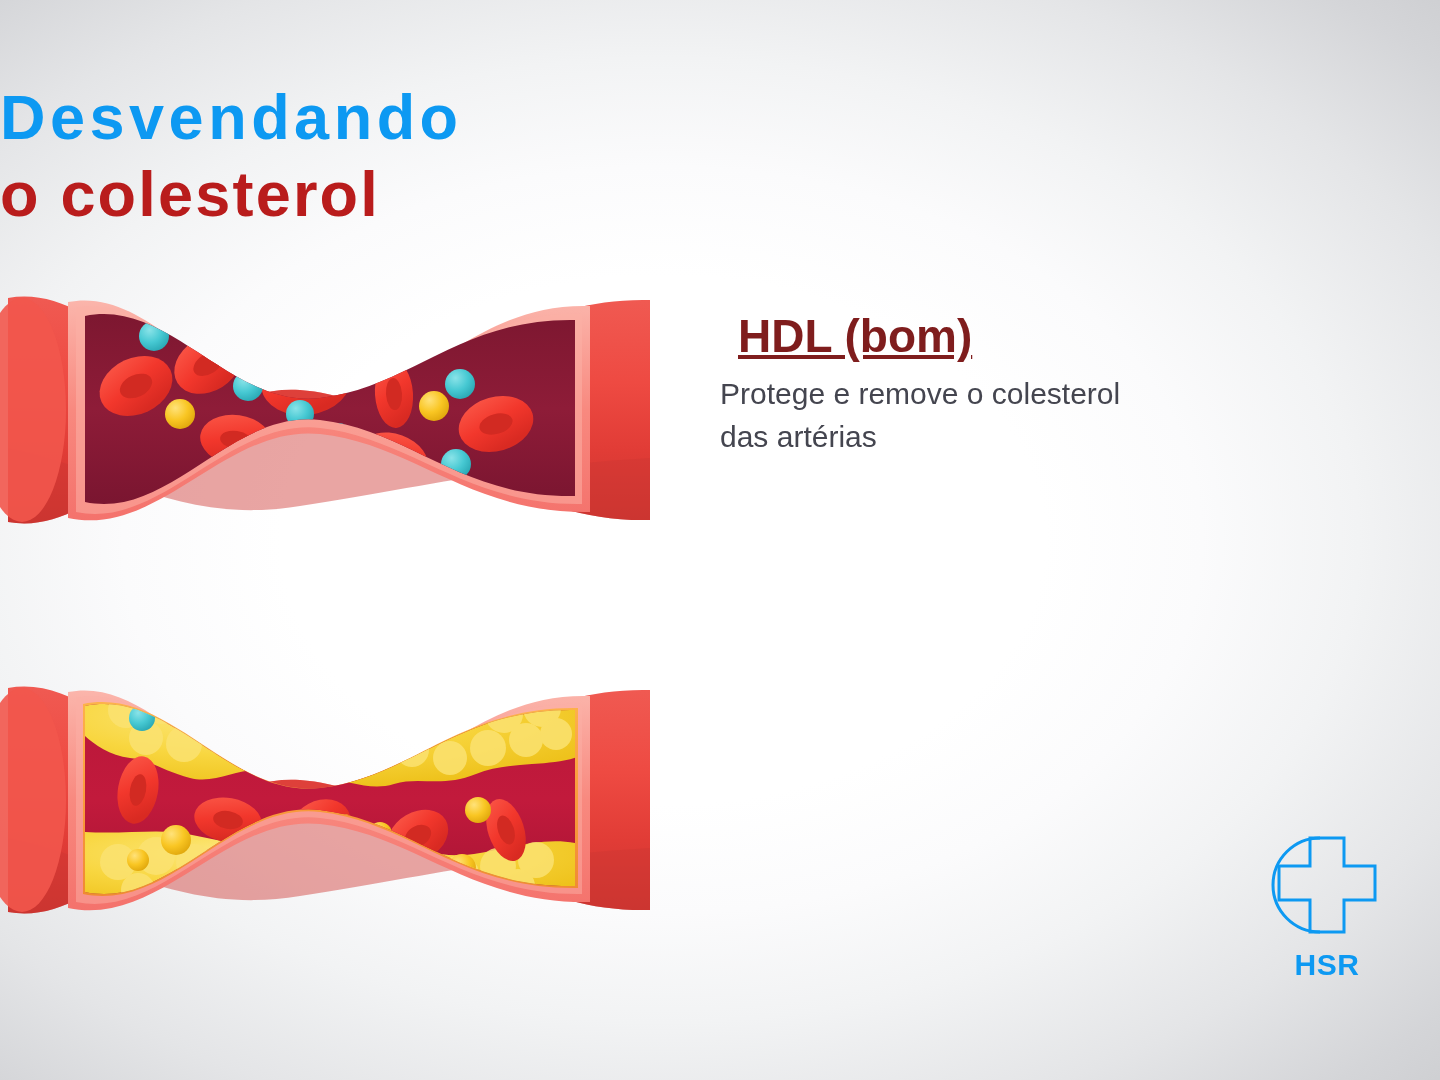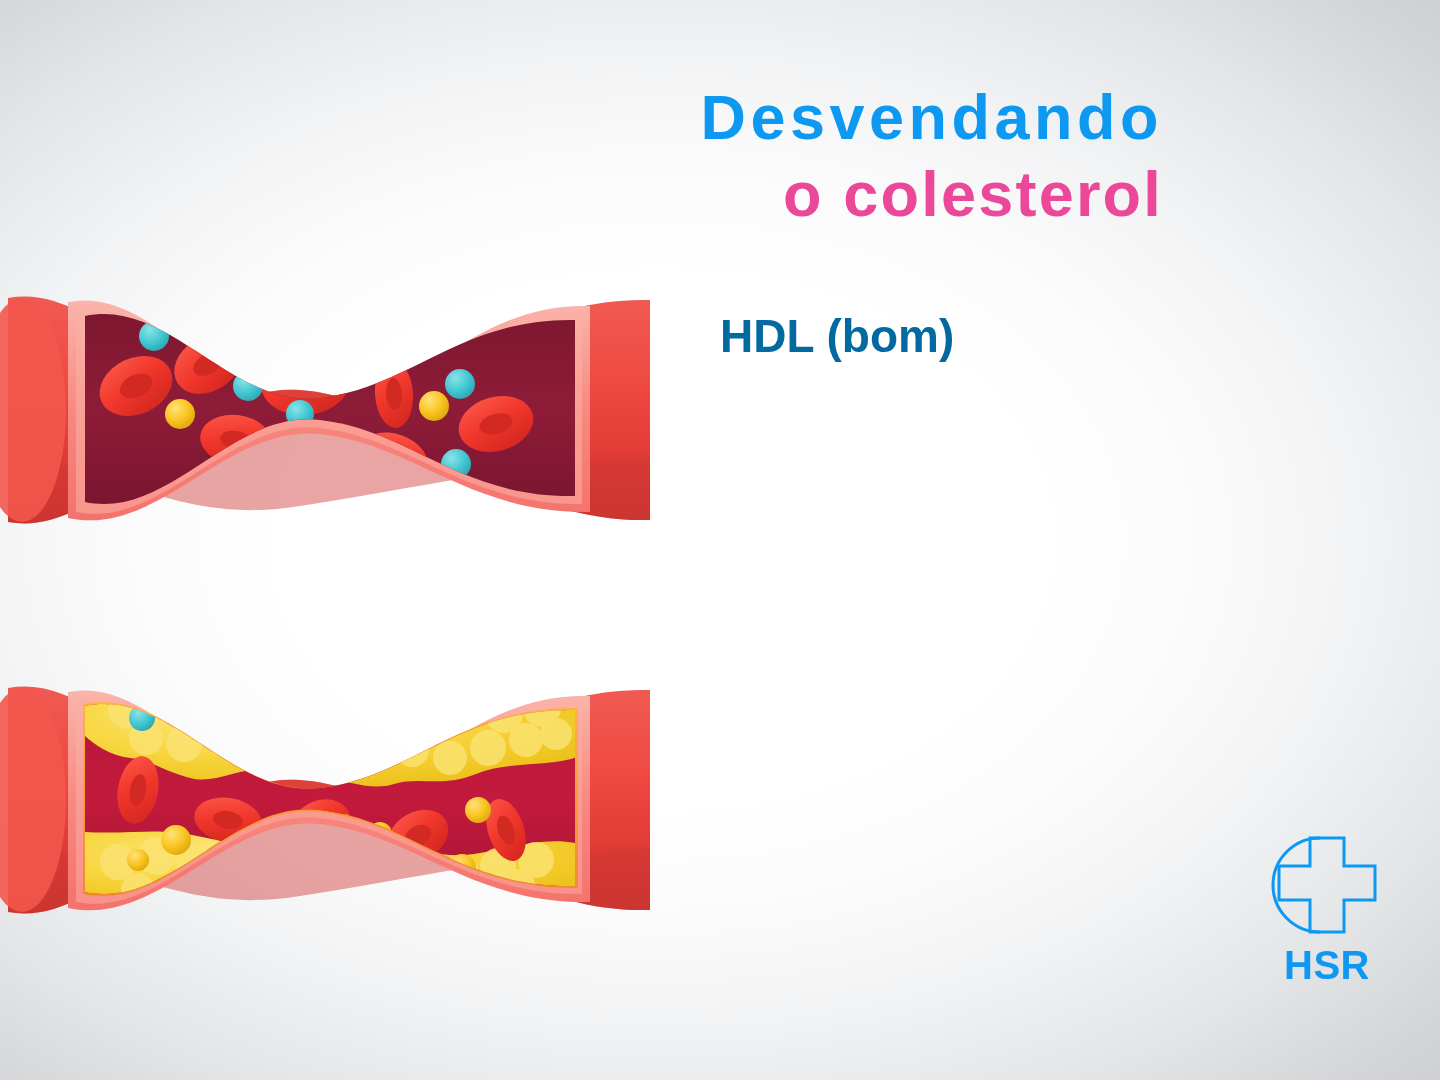--- a/index.html
+++ b/index.html
@@ -16,54 +16,55 @@
                 #f2f3f4 62%, #e4e5e7 78%, #d4d5d8 92%, #cdced1 100%);
     position: relative;
   }
 
   
   .title-block {
     position: absolute;
     top: 86px;
     left: 0;
     width: 1163px;
-    text-align: right;
+    text-align: left;
     line-height: 1.0;
   }
   .title-line1 {
     display: block;
     font-size: 63px;
     font-weight: bold;
     color: #0d99f2;
     letter-spacing: 4.5px;
     margin-bottom: 14px;
   }
   .title-line2 {
     display: block;
     font-size: 63px;
     font-weight: bold;
-    color: #ec4899;
+    color: #b91c1c;
     letter-spacing: 2.2px;
   }
 
   
   .info-block {
     position: absolute;
     left: 720px;
   }
   #hdl-block { top: 313px; width: 420px; }
   #ldl-block { top: 704px; width: 440px; }
 
   .info-heading {
     font-size: 46px;
     font-weight: bold;
-    color: #0369a1;
+    color: #7f1d1d;
     line-height: 1.0;
-    margin: 0 0 14px 0;
+    margin: 0 0 14px 18px;
     letter-spacing: 0px;
+    text-decoration: underline;
   }
   #ldl-block .info-heading { margin-bottom: 10px; }
   .info-desc {
     font-size: 30px;
     color: #44454f;
     line-height: 1.42;
     margin: 0;
     font-weight: normal;
   }
 
@@ -80,24 +81,25 @@
   .logo {
     position: absolute;
     left: 1252px;
     top: 828px;
     width: 150px;
     text-align: center;
   }
   .logo-mark { width: 130px; height: 115px; display: block; margin: 0 auto; }
   .logo-text {
     display: block;
-    font-size: 40px;
+    font-size: 30px;
     font-weight: bold;
     color: #0d99f2;
     letter-spacing: 0.5px;
+    margin-top: 5px;
   }
 </style>
 </head>
 <body>
 
 <div class="title-block">
   <span class="title-line1">Desvendando</span>
   <span class="title-line2">o colesterol</span>
 </div>
 
@@ -197,20 +199,21 @@
       <circle cx="466" cy="206" r="15" fill="url(#hdlGrad)"></circle>
 
       <circle cx="190" cy="156" r="15" fill="url(#ldlGrad)"></circle>
       <circle cx="444" cy="148" r="15" fill="url(#ldlGrad)"></circle>
     </g>
   </svg>
 </div>
 
 <div class="info-block" id="hdl-block">
   <h2 class="info-heading">HDL (bom)</h2>
+  <p class="info-desc">Protege e remove o colesterol das artérias</p>
 </div>
 
 <div class="artery" id="artery-clogged">
   <svg viewBox="0 0 690 300" xmlns="http://www.w3.org/2000/svg">
     <defs>
       <linearGradient id="wallGradC" x1="0" y1="0" x2="0" y2="1">
         <stop offset="0%" stop-color="#f05a52"></stop>
         <stop offset="38%" stop-color="#ee4a42"></stop>
         <stop offset="68%" stop-color="#e13c36"></stop>
         <stop offset="100%" stop-color="#c9332f"></stop>

